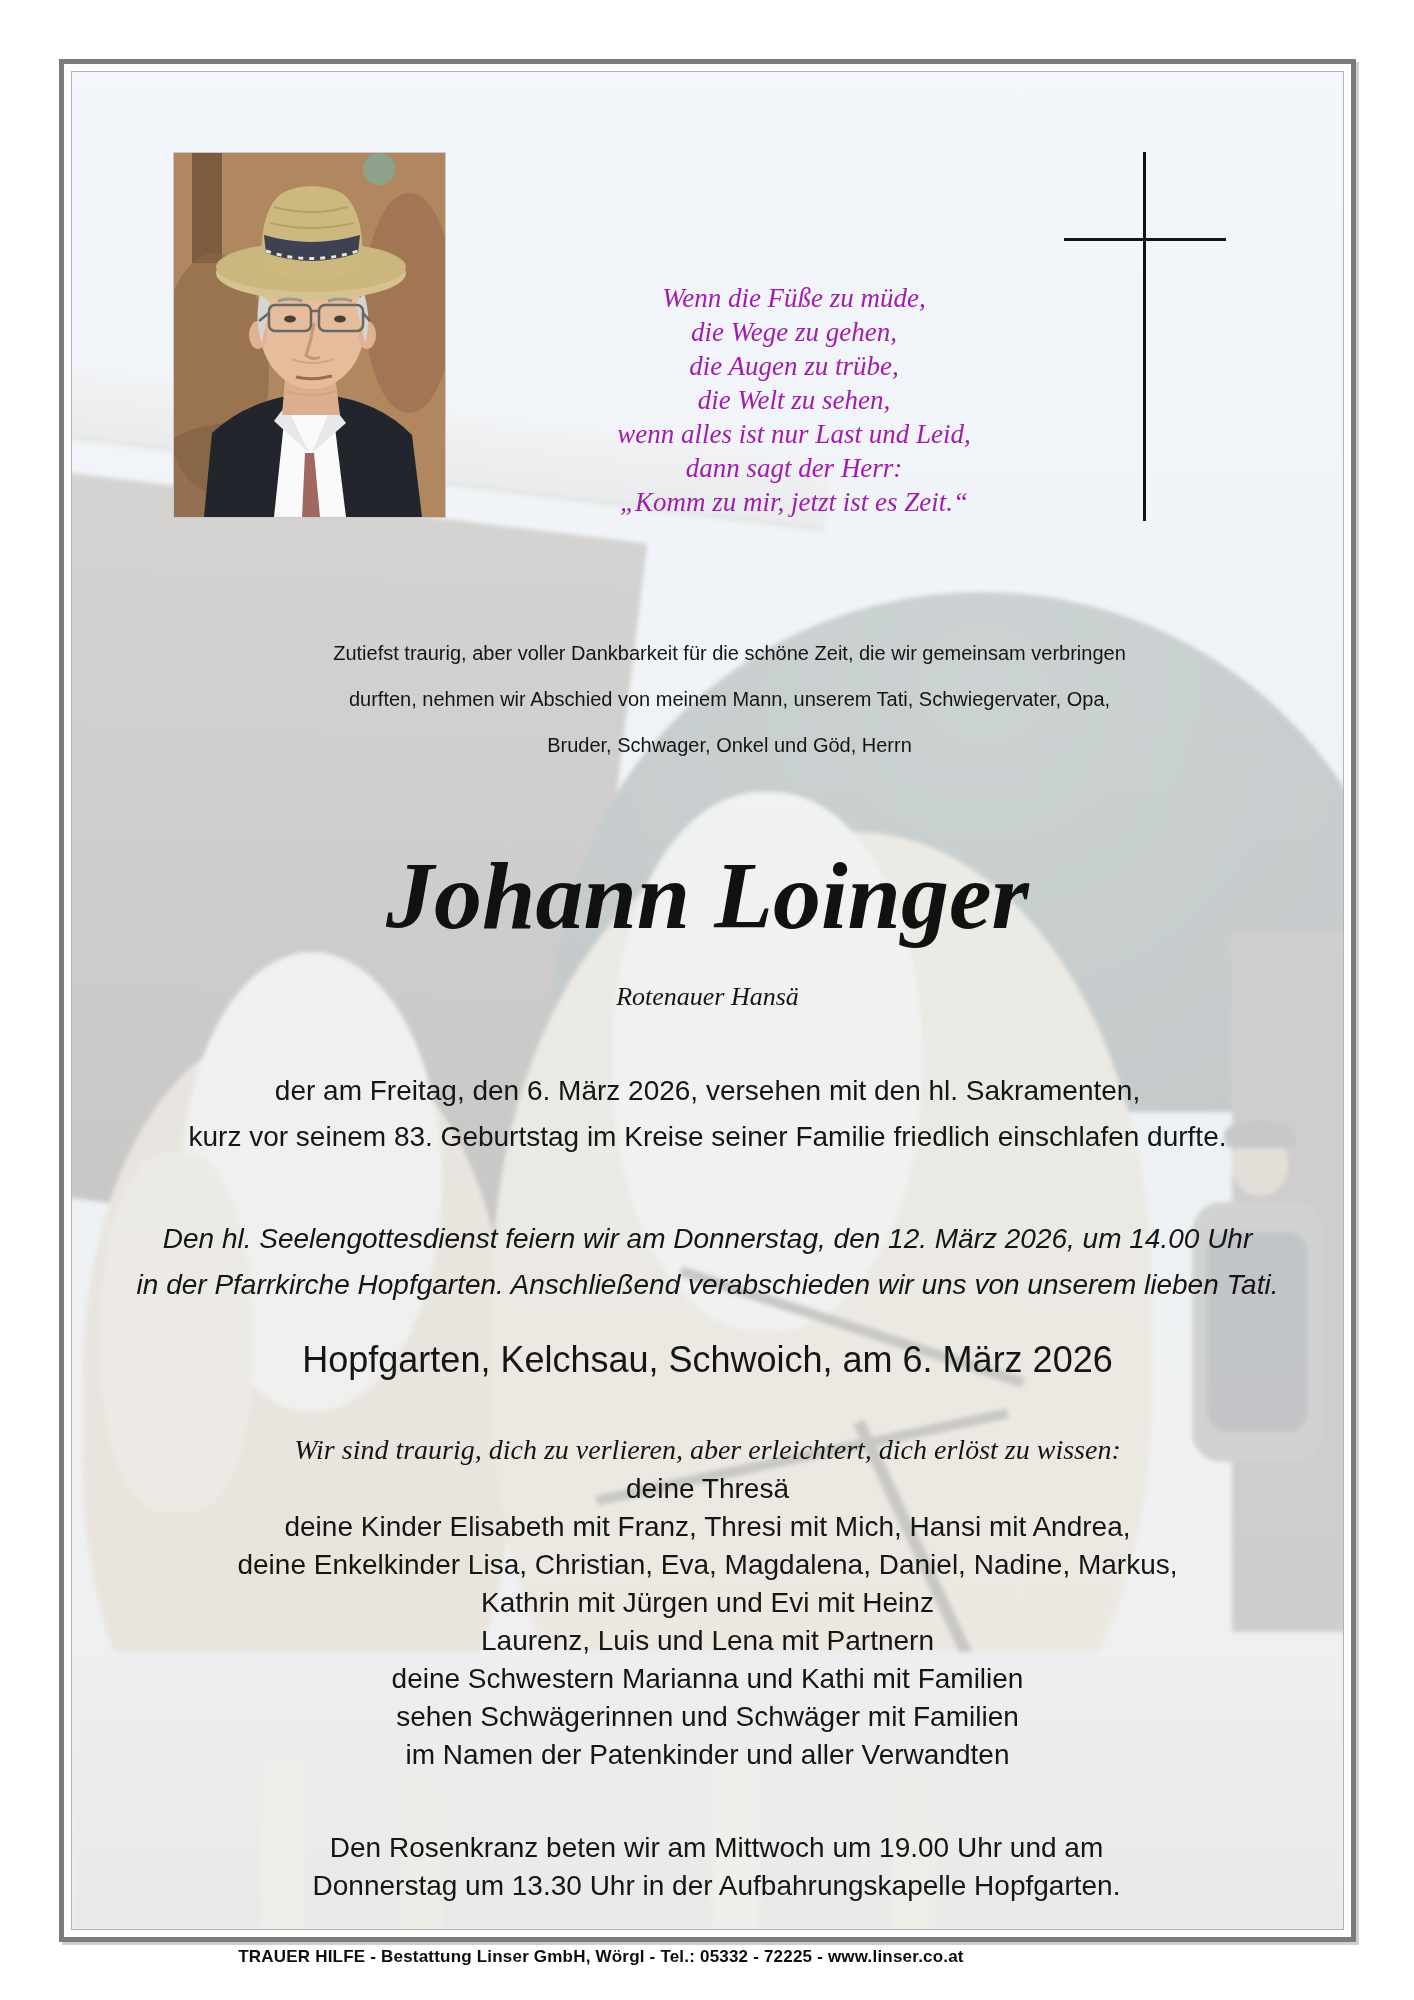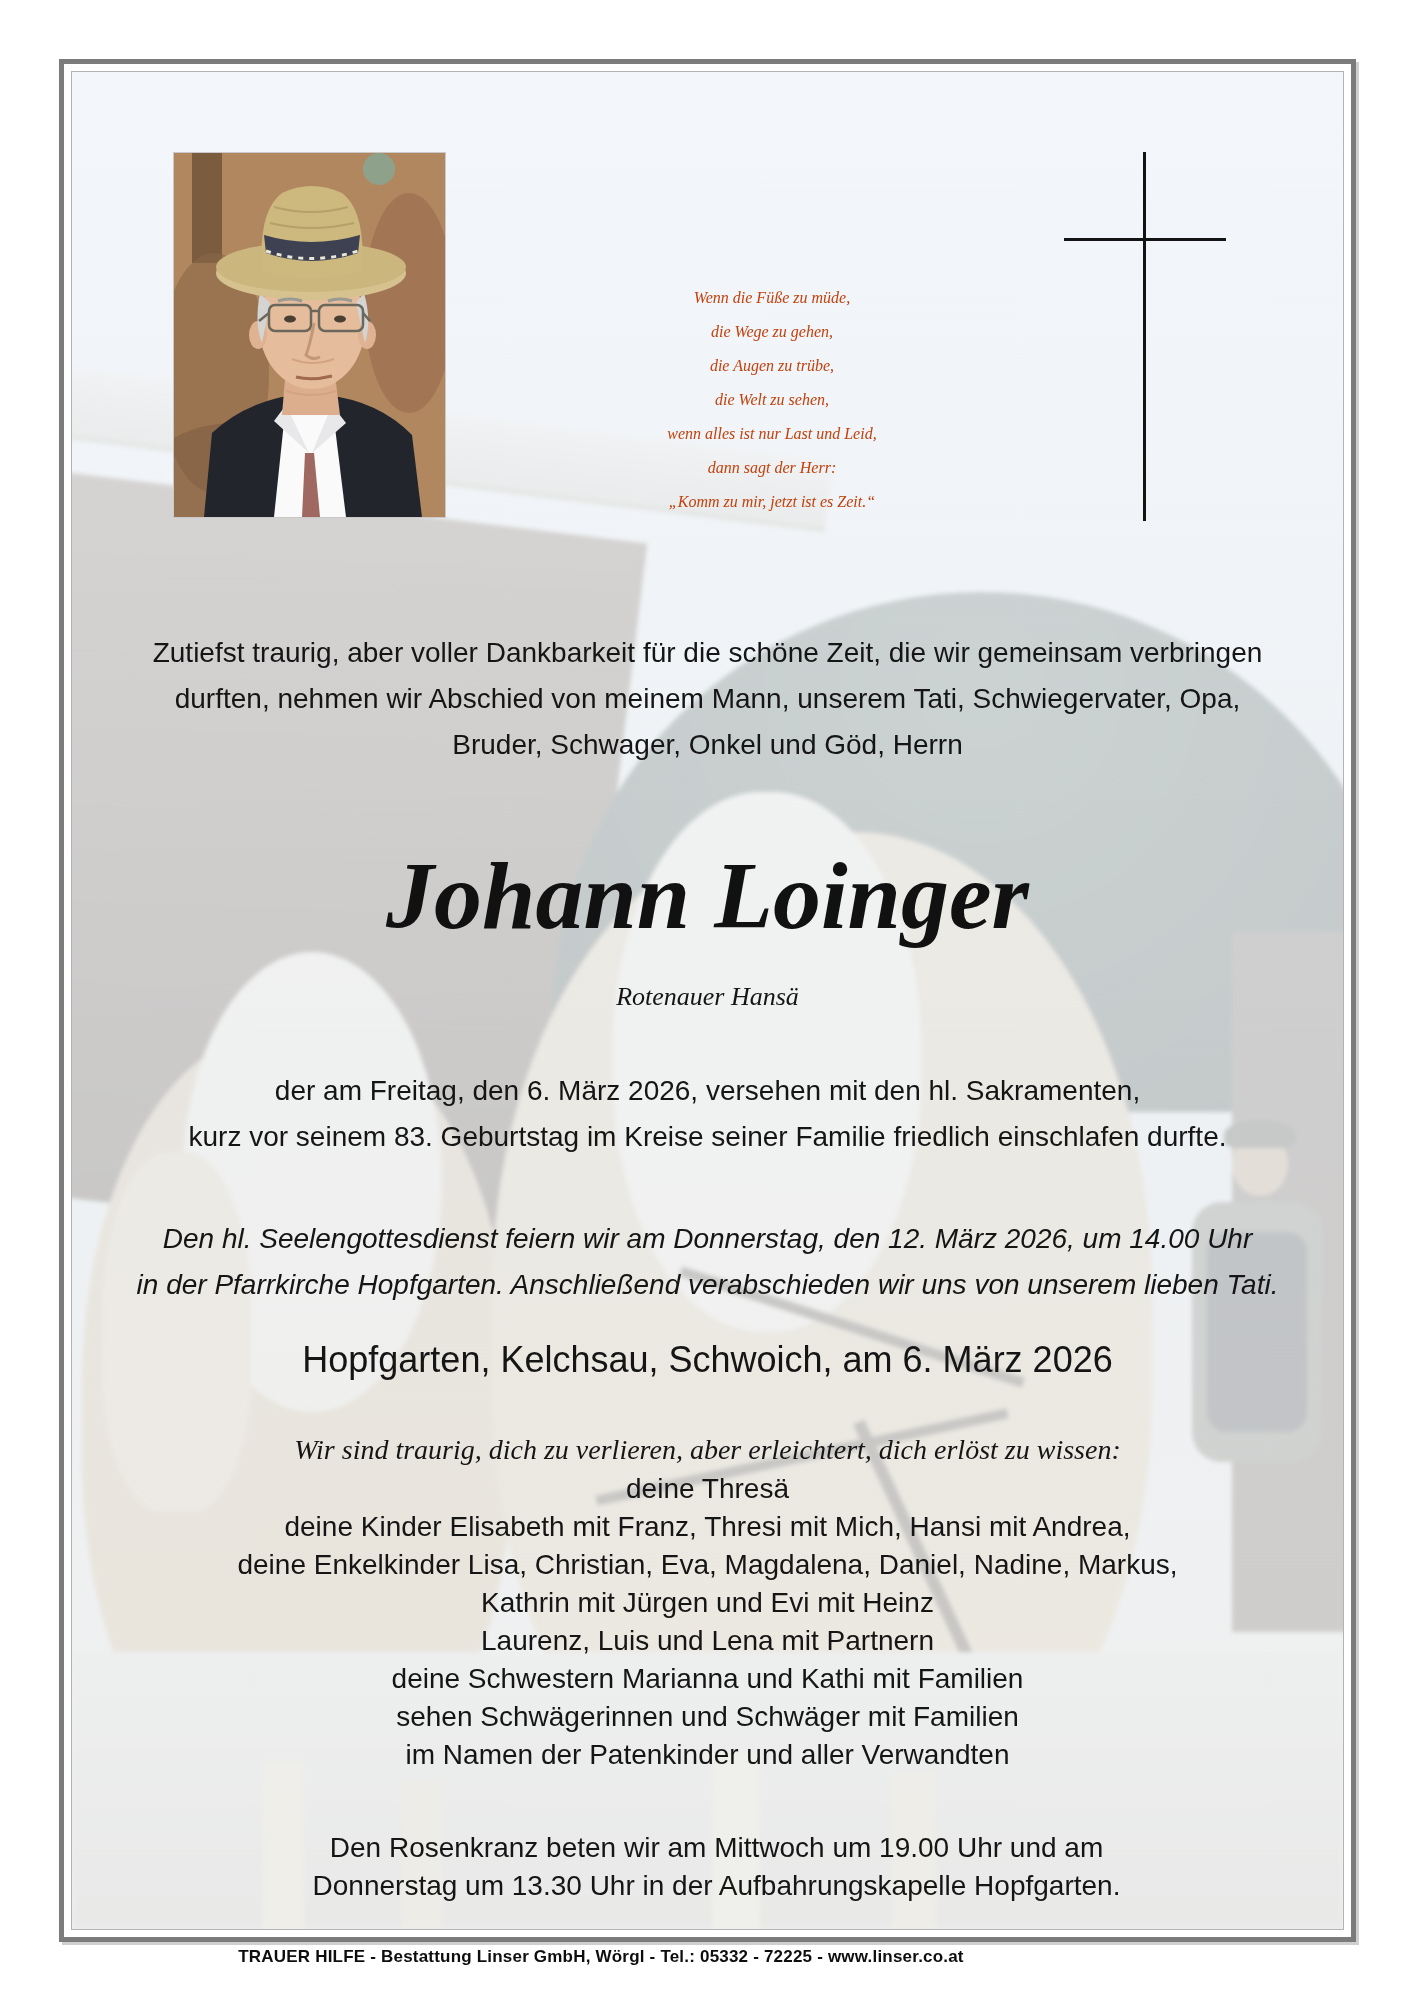--- a/index.html
+++ b/index.html
@@ -46,22 +46,22 @@
   
   .portrait{position:absolute;left:174px;top:153px;width:271px;height:364px;box-shadow:0 0 0 1px #c9c9c9;}
   .portrait svg{display:block;}
   
   .cross{position:absolute;left:1044px;top:152px;width:202px;height:369px;}
   .cross .v{position:absolute;left:99px;top:0;width:3px;height:369px;background:#141414;}
   .cross .h{position:absolute;left:20px;top:86px;width:162px;height:3px;background:#141414;}
   
   .tblock{position:absolute;left:72px;width:1271px;text-align:center;}
   .tblock .line{display:block;}
-  .poem{left:432px;width:680px;top:281px;font-family:"Liberation Serif",serif;font-style:italic;font-size:16px;line-height:34px;color:#c2410c;}
-  .intro{top:630px;font-size:28px;line-height:46px;}
+  .poem{left:454px;width:680px;top:281px;font-family:"Liberation Serif",serif;font-style:italic;font-size:27px;line-height:34px;color:#a21caf;}
+  .intro{top:630px;font-size:20px;line-height:46px;padding-left:22px;}
   .deceased-name{top:836px;font-family:"Liberation Serif",serif;font-style:italic;font-weight:700;font-size:96px;line-height:120px;color:#111;}
   .nickname{top:982px;font-family:"Liberation Serif",serif;font-style:italic;font-size:26px;line-height:30px;}
   .death-notice{top:1068px;font-size:28px;line-height:46px;}
   .service-notice{top:1216px;font-size:28px;line-height:46px;font-style:italic;}
   .dateline{top:1342px;font-size:36px;line-height:36px;}
   .appeal{top:1432px;font-family:"Liberation Serif",serif;font-style:italic;font-size:28px;line-height:36px;}
   .mourners{top:1470px;font-size:28px;line-height:38px;}
   .rosary{top:1829px;font-size:28px;line-height:38px;padding-left:9px;}
   .footer{position:absolute;left:0;top:1947px;width:1202px;text-align:center;font-size:17px;font-weight:bold;letter-spacing:.2px;color:#0e0e0e;}
 </style>

